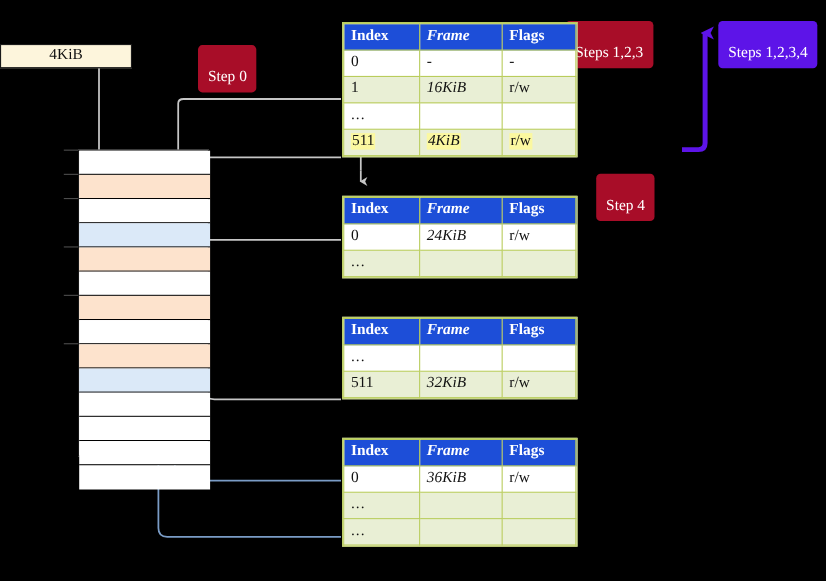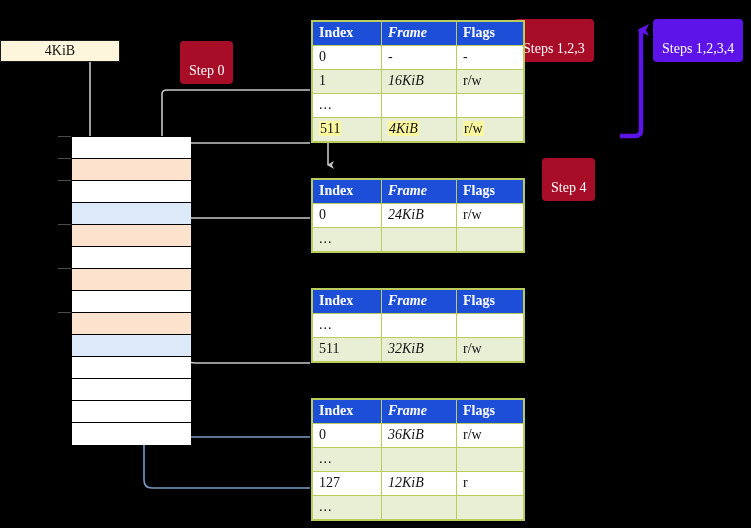--- a/index.html
+++ b/index.html
@@ -221,25 +221,20 @@
         <tr class="plain">
           <td class="c-idx">0</td>
           <td class="c-frm">36KiB</td>
           <td class="c-flg">r/w</td>
         </tr>
         <tr class="alt">
           <td class="c-idx dots">...</td>
           <td class="c-frm">&nbsp;</td>
           <td class="c-flg">&nbsp;</td>
         </tr>
-        <tr class="plain">
-          <td class="c-idx">127</td>
-          <td class="c-frm">12KiB</td>
-          <td class="c-flg">r</td>
-        </tr>
         <tr class="alt">
           <td class="c-idx dots">...</td>
           <td class="c-frm">&nbsp;</td>
           <td class="c-flg">&nbsp;</td>
         </tr>
       </tbody>
     </table>
   </div>
 
 </body></html>

